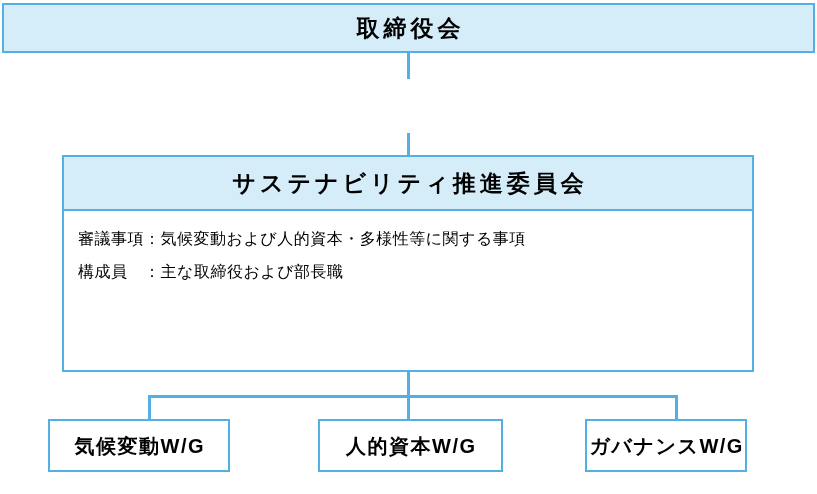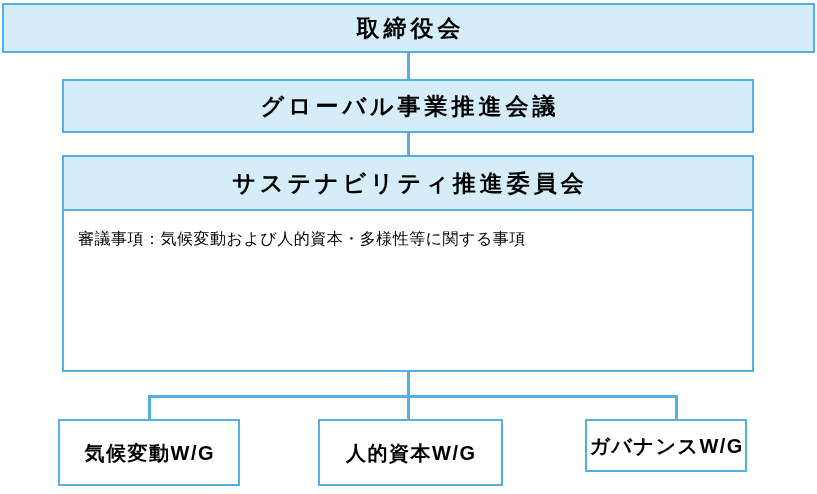--- a/index.html
+++ b/index.html
@@ -76,22 +76,22 @@
     background:var(--fill-white);
   }
   .detail-line{
     font-size:16px;
     letter-spacing:0.5px;
     line-height:33px;
     white-space:nowrap;
     font-weight:normal;
   }
   
-  .box-wg-climate{left:58px;top:419px;width:182px;height:67px;text-align:right;}
-  .box-wg-human{left:318px;top:419px;width:185px;height:67px;}
+  .box-wg-climate{left:48px;top:419px;width:182px;height:53px;text-align:right;}
+  .box-wg-human{left:318px;top:419px;width:185px;height:53px;}
   .box-wg-governance{left:585px;top:419px;width:162px;height:53px;}
   
   .connector{
     position:absolute;
     background:var(--line-blue);
   }
   .conn-board-council{left:407px;top:53px;width:3px;height:26px;}
   .conn-council-committee{left:407px;top:133px;width:3px;height:22px;}
   .conn-committee-bus{left:407px;top:372px;width:3px;height:24px;}
   .conn-bus-h{left:148px;top:395px;width:530px;height:3px;}
@@ -103,32 +103,30 @@
 <body>
 
 <div class="canvas">
 
   <div class="node node-blue box-board">
     <span class="title-lg">取締役会</span>
   </div>
 
   <div class="connector conn-board-council"></div>
 
-  <div class="node node-blue box-council">
-    <span class="title-lg">グローバル事業推進会議</span>
-  </div>
 
   <div class="connector conn-council-committee"></div>
 
   <div class="box-committee">
     <div class="committee-header">
       <span class="title-lg">サステナビリティ推進委員会</span>
     </div>
     <div class="committee-body">
       <div class="detail-line">審議事項：気候変動および人的資本・多様性等に関する事項</div>
+      <div class="detail-line">構成員　：主な取締役および部長職</div>
     </div>
   </div>
 
   <div class="connector conn-committee-bus"></div>
   <div class="connector conn-bus-h"></div>
   <div class="connector conn-drop-left"></div>
   <div class="connector conn-drop-mid"></div>
   <div class="connector conn-drop-right"></div>
 
   <div class="node node-white box-wg-climate">

